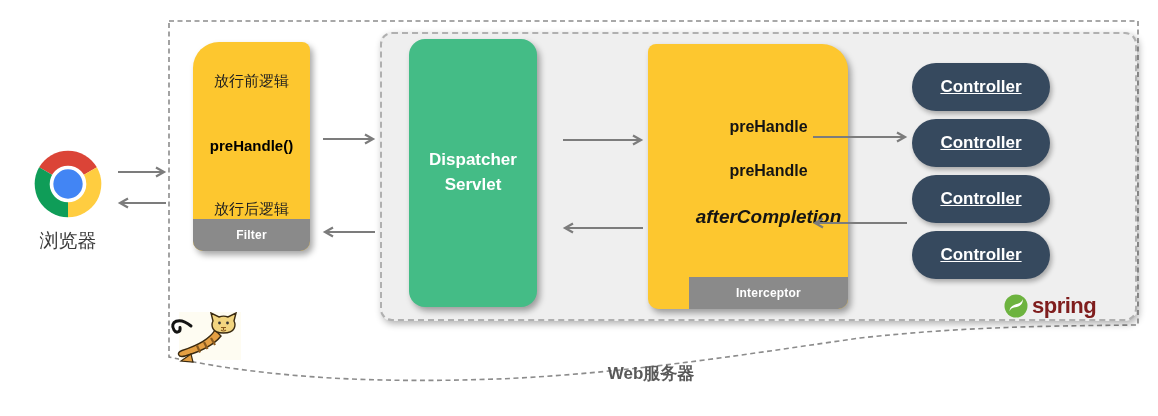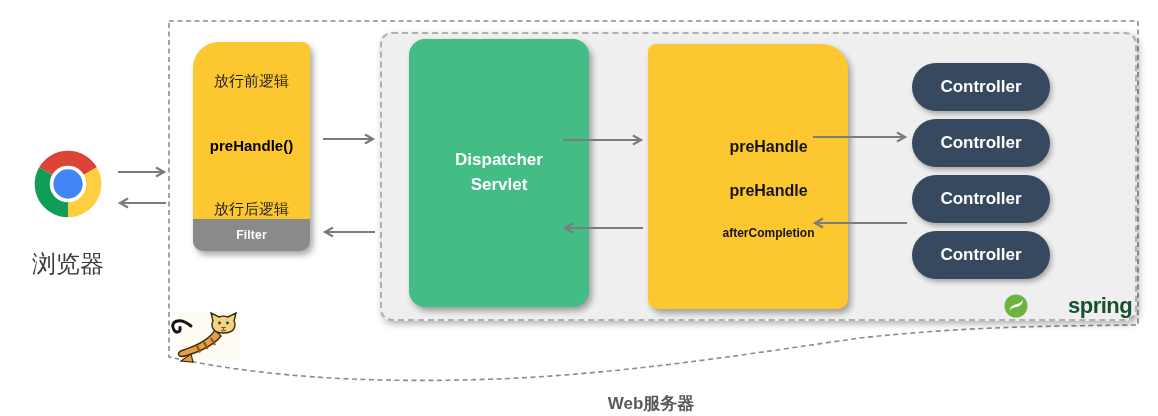--- a/index.html
+++ b/index.html
@@ -5,56 +5,56 @@
   html,body{margin:0;padding:0;background:#fff;font-family:"Liberation Sans",sans-serif;}
   .canvas{position:relative;width:1158px;height:416px;background:#fff;overflow:hidden;}
 
   .outer-boundary{position:absolute;left:0;top:0;width:1158px;height:416px;pointer-events:none;}
 
   .inner-container{position:absolute;left:380px;top:32px;width:757px;height:289px;box-sizing:border-box;
     background:#EFEFEF;border:2px dashed #B0B0B0;border-radius:12px;box-shadow:2px 3px 7px rgba(0,0,0,.30);}
 
   .browser-node{position:absolute;left:18px;top:144px;width:100px;text-align:center;}
   .browser-node svg{display:block;margin:0 auto;}
-  .browser-label{margin-top:24px;font-size:24px;color:#3B3B3B;font-family:"Liberation Serif",serif;}
+  .browser-label{margin-top:4px;font-size:19px;color:#3B3B3B;font-family:"Liberation Serif",serif;}
 
   .flow-box{position:absolute;display:flex;flex-direction:column;overflow:hidden;
     box-shadow:3px 4px 6px rgba(0,0,0,.35);}
   .filter-box{left:193px;top:42px;width:117px;height:209px;background:#FDC72F;
     border-radius:26px 8px 10px 10px;}
   .interceptor-box{left:648px;top:44px;width:159px;height:265px;background:#FDC72F;
     border-radius:8px 26px 10px 10px;padding-left:41px;}
   .box-body{flex:1;display:flex;flex-direction:column;align-items:center;justify-content:center;}
   .filter-box .box-body{gap:46px;padding-top:30px;}
   .interceptor-box .box-body{gap:26px;padding-top:24px;}
   .step{font-size:15px;color:#1F1F1F;white-space:nowrap;}
   .step.code{font-weight:700;color:#000;}
   .method{font-weight:700;color:#141414;font-size:16px;white-space:nowrap;}
-  .method.small{font-size:12px;}
+  .method.small{font-size:19px;font-style:italic;}
   .box-footer{height:32px;background:#8A8A8A;color:#fff;font-weight:700;font-size:12px;
     display:flex;align-items:center;justify-content:center;letter-spacing:.2px;}
 
-  .dispatcher-box{position:absolute;left:409px;top:39px;width:180px;height:268px;background:#44BC86;
+  .dispatcher-box{position:absolute;left:409px;top:39px;width:128px;height:268px;background:#44BC86;
     border-radius:16px;box-shadow:3px 4px 6px rgba(0,0,0,.35);display:flex;align-items:center;justify-content:center;}
   .dispatcher-label{width:112px;text-align:center;color:#fff;font-weight:700;font-size:17px;line-height:1.45;}
 
   .controllers{position:absolute;left:912px;top:63px;display:flex;flex-direction:column;gap:8px;}
   .controller-pill{width:138px;height:48px;border-radius:24px;background:#36495E;color:#fff;
     font-weight:700;font-size:17px;display:flex;align-items:center;justify-content:center;
-    box-shadow:2px 3px 5px rgba(0,0,0,.30);}
+    box-shadow:2px 3px 5px rgba(0,0,0,.30);text-decoration:underline;}
 
   .arrow{position:absolute;}
   .arrow line,.arrow polyline{stroke:#7C7C7C;stroke-width:2.2;fill:none;}
 
   .spring-logo{position:absolute;left:1004px;top:293px;display:flex;align-items:center;gap:4px;}
-  .spring-text{font-size:22px;font-weight:700;color:#14532d;letter-spacing:-.5px;margin-left:36px;}
+  .spring-text{font-size:22px;font-weight:700;color:#7f1d1d;letter-spacing:-.5px;}
 
   .tomcat{position:absolute;left:167px;top:312px;}
 
-  .web-server-label{position:absolute;left:556px;top:392px;width:190px;text-align:center;
+  .web-server-label{position:absolute;left:556px;top:362px;width:190px;text-align:center;
     font-size:17px;font-weight:600;color:#595959;}
 </style>
 </head>
 <body>
 
 <div class="canvas">
 
   <svg class="outer-boundary" viewBox="0 0 1158 416">
     <path d="M 169 21 H 1138 V 325 C 1040 326 960 327 860 338 C 760 352 640 372 510 378.5 C 400 383 280 381 169 357 Z" fill="none" stroke="#8C8C8C" stroke-width="1.6" stroke-dasharray="5 3.5"></path>
   </svg>
@@ -85,20 +85,21 @@
   <div class="dispatcher-box">
     <div class="dispatcher-label">Dispatcher Servlet</div>
   </div>
 
   <div class="flow-box interceptor-box">
     <div class="box-body">
       <div class="method">preHandle</div>
       <div class="method">preHandle</div>
       <div class="method small">afterCompletion</div>
     </div>
+    <div class="box-footer">Interceptor</div>
   </div>
 
   <div class="controllers">
     <div class="controller-pill">Controller</div>
     <div class="controller-pill">Controller</div>
     <div class="controller-pill">Controller</div>
     <div class="controller-pill">Controller</div>
   </div>
 
   <svg class="arrow" style="left:117px;top:165px" width="50" height="14">

